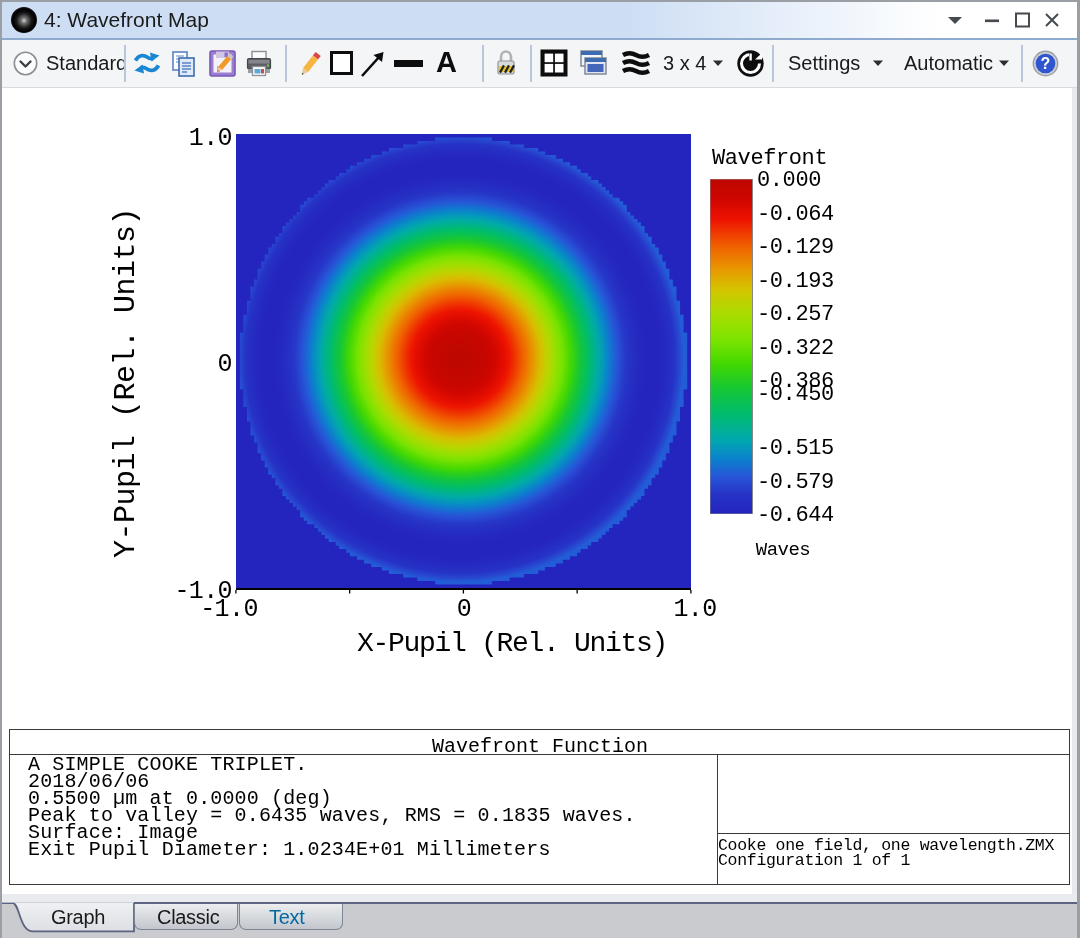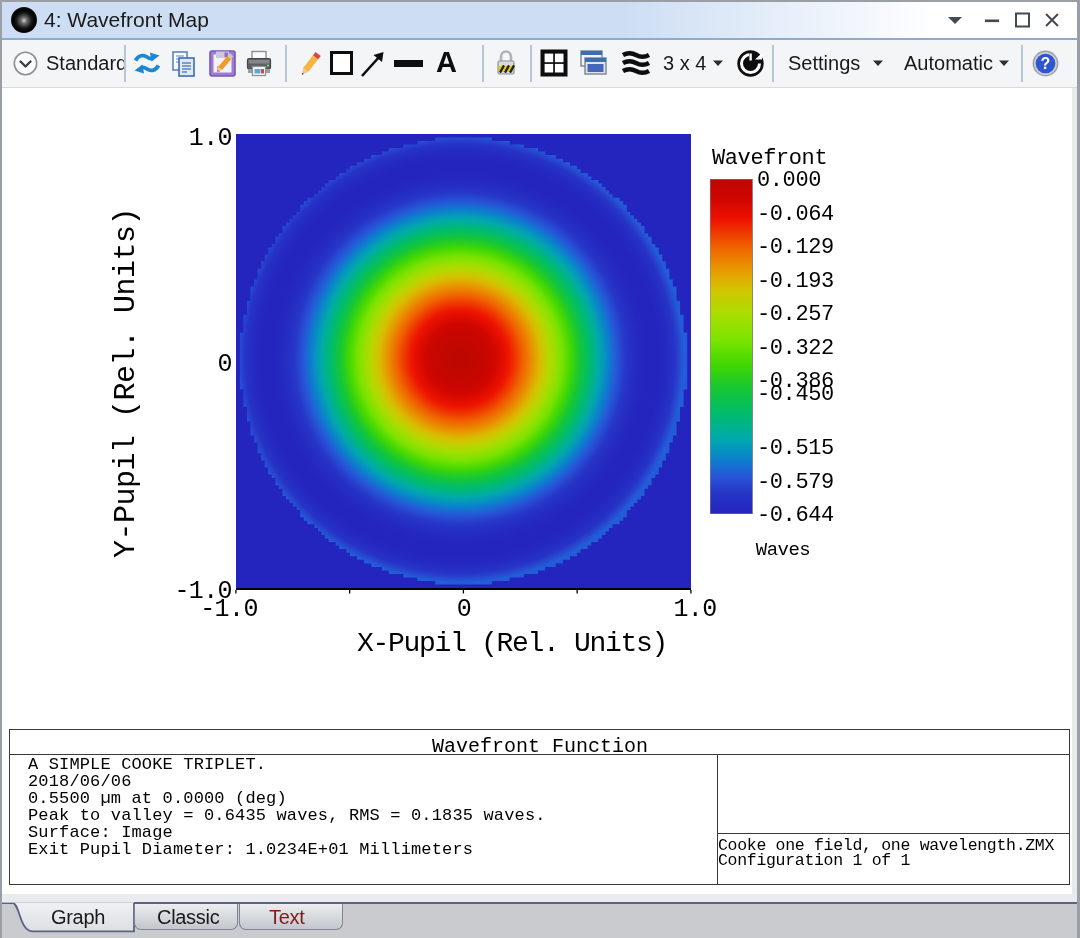--- a/index.html
+++ b/index.html
@@ -288,21 +288,21 @@
 <div class="abs m cb" style="left:757px;top:436.0px">-0.515</div>
 <div class="abs m cb" style="left:757px;top:469.5px">-0.579</div>
 <div class="abs m cb" style="left:757px;top:503.0px">-0.644</div>
 <div class="abs m" style="left:753px;top:539px;width:60px;text-align:center;font-size:19px;letter-spacing:-0.5px">Waves</div>
 
 <div class="abs" style="left:9px;top:729px;width:1061px;height:156px;border:1.3px solid #3a3a3a;background:#fff"></div>
 <div class="abs" style="left:9px;top:754px;width:1061px;height:1.3px;background:#3a3a3a"></div>
 <div class="abs m" style="left:0;top:735px;width:1080px;text-align:center;font-size:20px">Wavefront Function</div>
 <div class="abs" style="left:716.5px;top:754px;width:1.3px;height:131px;background:#3a3a3a"></div>
 <div class="abs" style="left:716.5px;top:833px;width:353px;height:1.3px;background:#3a3a3a"></div>
-<div class="abs m" style="left:28px;top:755.5px;font-size:17px;letter-spacing:0.15px;line-height:17px">A SIMPLE COOKE TRIPLET.<br>2018/06/06<br>0.5500 µm at 0.0000 (deg)<br>Peak to valley = 0.6435 waves, RMS = 0.1835 waves.<br>Surface: Image<br>Exit Pupil Diameter: 1.0234E+01 Millimeters</div>
+<div class="abs m" style="left:28px;top:755.5px;font-size:20px;letter-spacing:0.15px;line-height:17px">A SIMPLE COOKE TRIPLET.<br>2018/06/06<br>0.5500 µm at 0.0000 (deg)<br>Peak to valley = 0.6435 waves, RMS = 0.1835 waves.<br>Surface: Image<br>Exit Pupil Diameter: 1.0234E+01 Millimeters</div>
 <div class="abs m" style="left:718px;top:839px;width:350px;text-align:left;font-size:16.5px;letter-spacing:-0.3px;line-height:14.6px">Cooke one field, one wavelength.ZMX<br>Configuration 1 of 1</div>
 
 <div class="abs" style="left:2px;top:894px;width:1075px;height:8px;background:#eaebee"></div>
 <div class="abs" style="left:2px;top:902px;width:1075px;height:1.8px;background:#5d6382"></div>
 <div class="abs" style="left:2px;top:904px;width:1075px;height:34px;background:#c9cbce"></div>
 
 <svg class="abs" style="left:2px;top:894px" width="140" height="44" viewBox="0 0 140 44">
  <defs>
       <linearGradient id="tabg" x1="0" y1="0" x2="0" y2="1">
         <stop offset="0" stop-color="#eff1f4"></stop>
@@ -312,13 +312,13 @@
  <path d="M0,8.6 H10 C 18,8.6 17,37.4 31,37.4 H132 V8.6 Z" fill="url(#tabg)"></path>
  <path d="M0,8.6 H10 C 18,8.6 17,37.4 31,37.4 H132 V8.6" fill="none" stroke="#5d6382" stroke-width="1.8"></path>
  <rect x="0" y="0" width="132" height="8.6" fill="#eaebee"></rect>
 </svg>
 <div class="abs" style="left:51px;top:906px;font-size:20px;letter-spacing:-0.3px;color:#1a1a1a">Graph</div>
 
 <div class="abs" style="left:134px;top:903.5px;width:104px;height:26.5px;border:1.4px solid #7e8694;border-top:none;border-radius:0 0 7px 7px;background:linear-gradient(#ebedef,#c3c7cd)"></div>
 <div class="abs" style="left:157px;top:906px;font-size:20px;letter-spacing:-0.3px;color:#1a1a1a">Classic</div>
 
 <div class="abs" style="left:239px;top:903.5px;width:104px;height:26.5px;border:1.4px solid #7e8694;border-top:none;border-radius:0 0 7px 7px;background:linear-gradient(#ebedef,#c3c7cd)"></div>
-<div class="abs" style="left:269px;top:906px;font-size:20px;letter-spacing:-0.3px;color:#7f1d1d">Text</div>
+<div class="abs" style="left:269px;top:906px;font-size:20px;letter-spacing:-0.3px;color:#0369a1">Text</div>
 
 </body></html>

